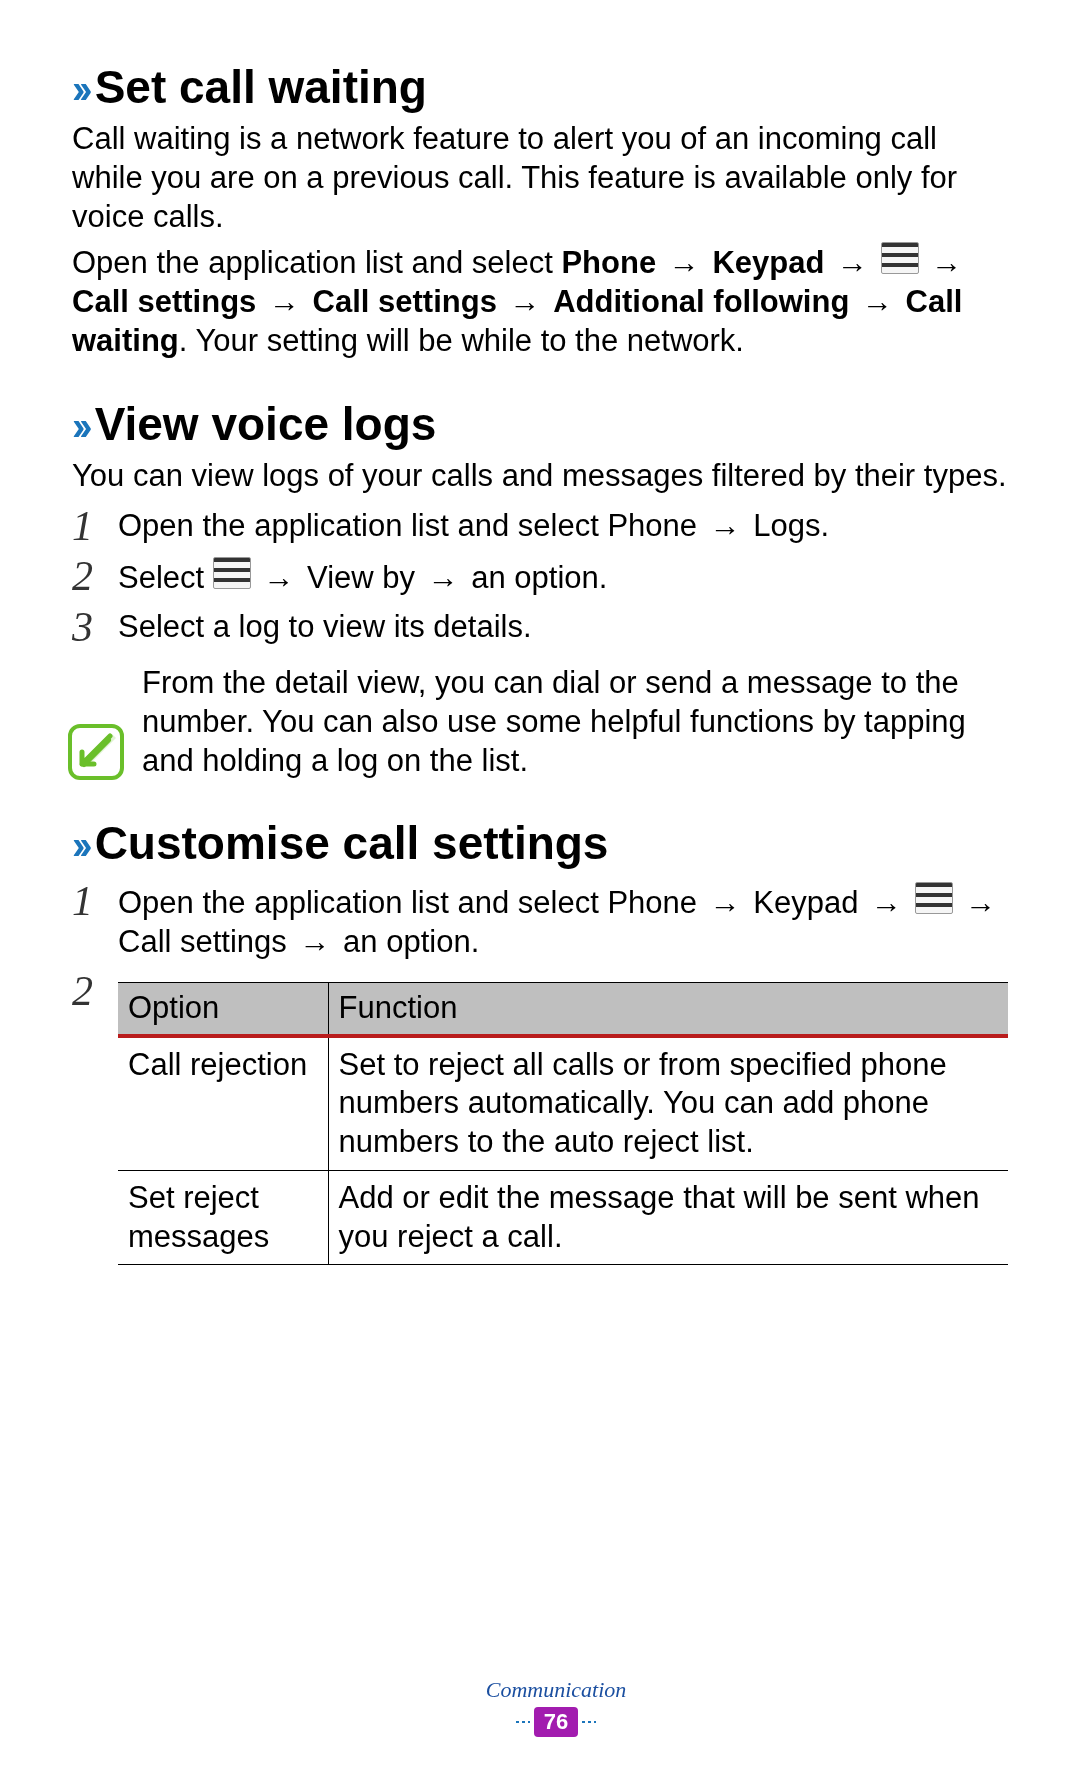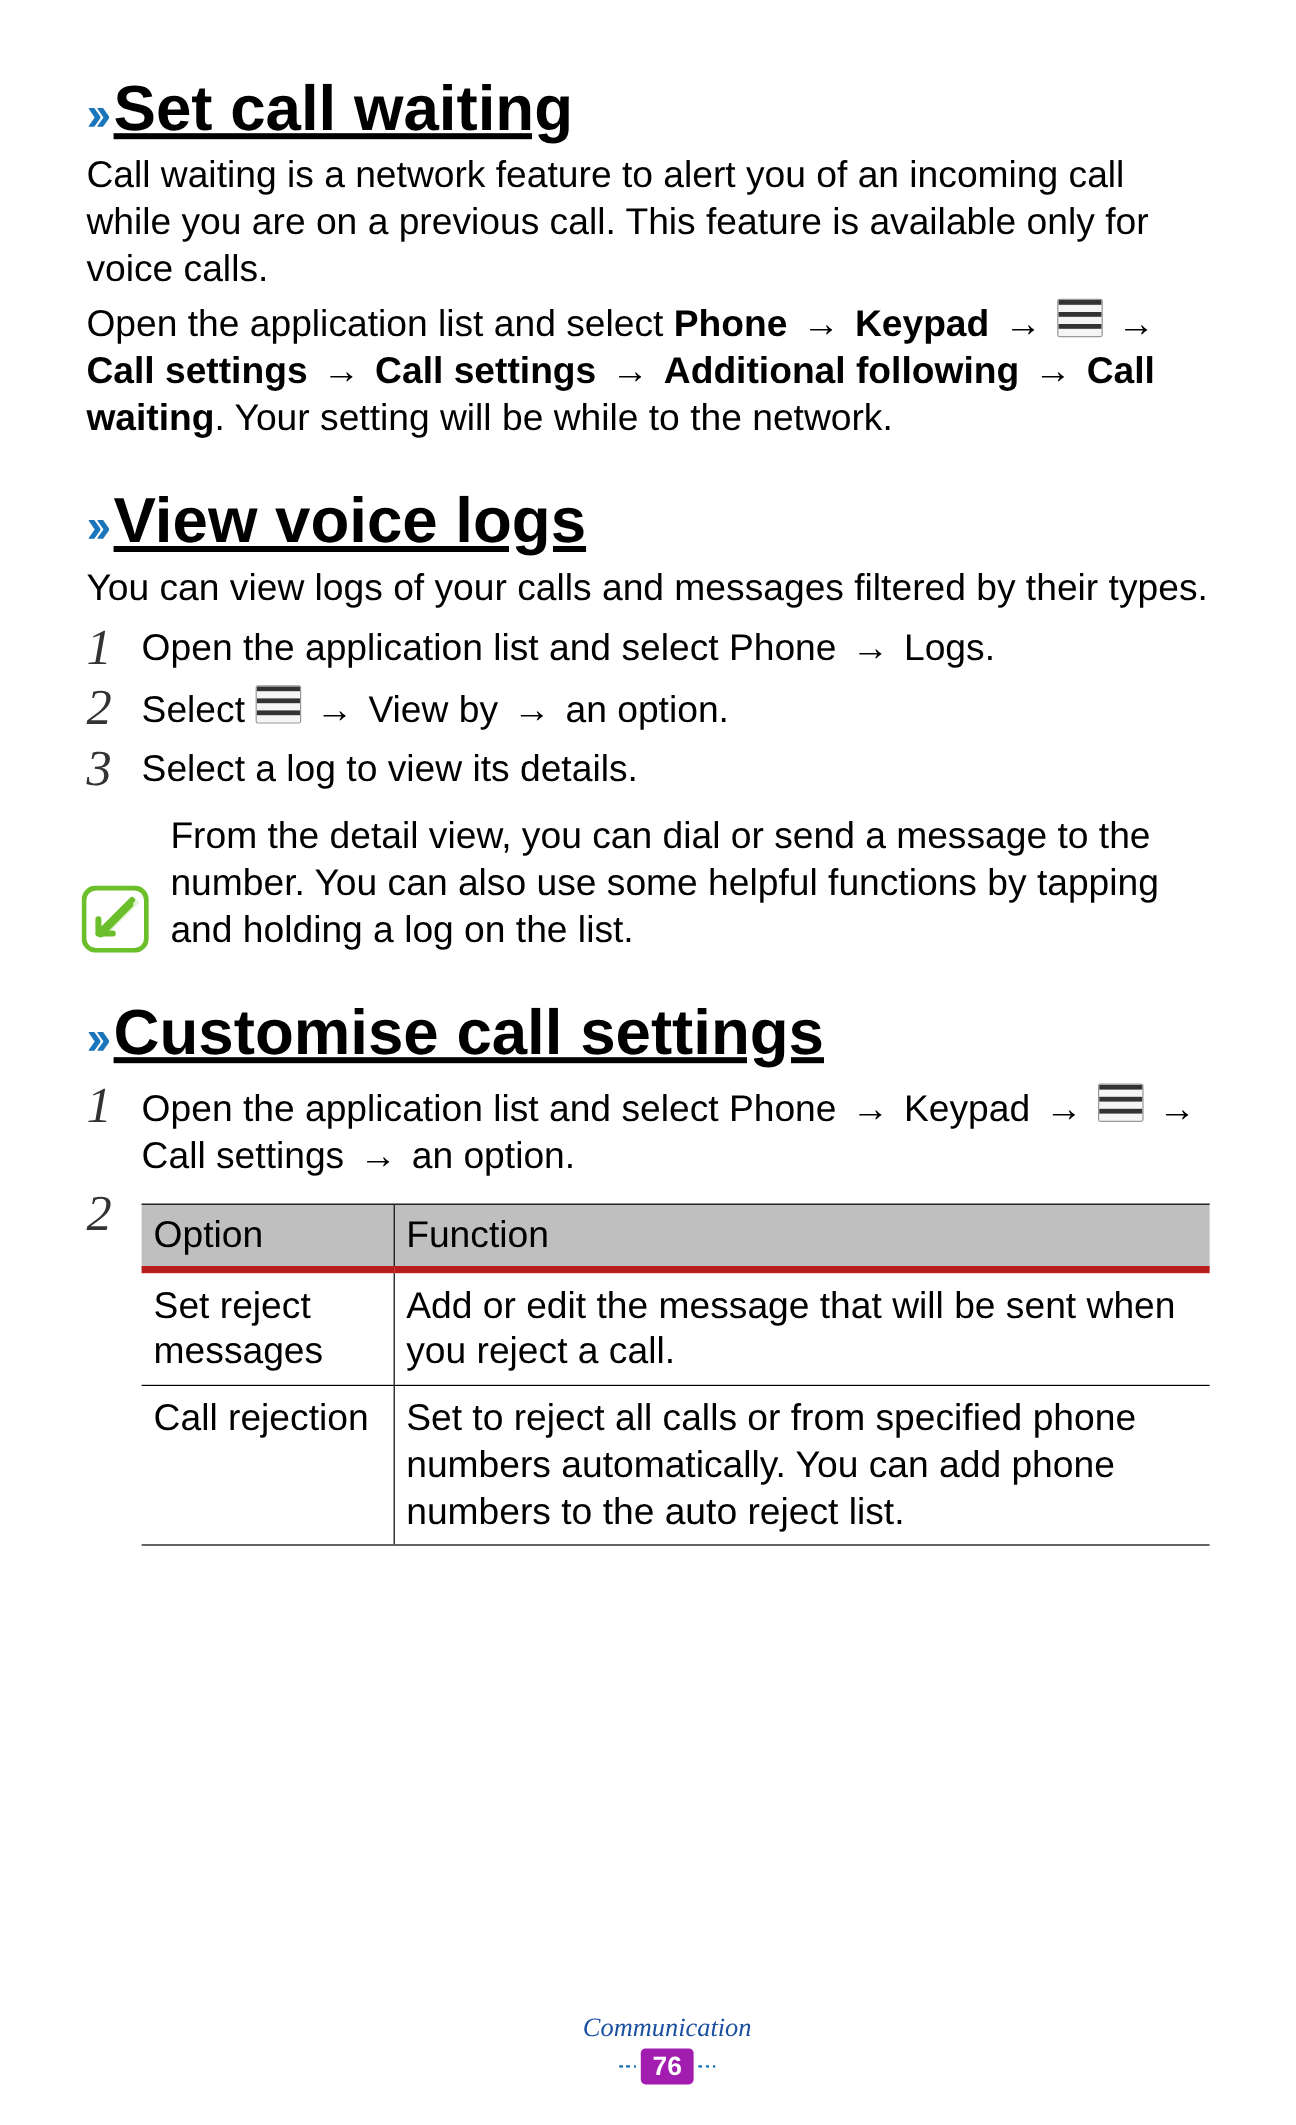--- a/index.html
+++ b/index.html
@@ -1,21 +1,21 @@
 <!DOCTYPE html>
 <html><head>
 <meta charset="utf-8">
 <style>
   * { box-sizing: border-box; margin: 0; padding: 0; }
   html, body { width: 1080px; height: 1771px; background: #fff; font-family: "Segoe UI", "Helvetica Neue", Arial, sans-serif; color: #000; }
   .page { width: 1080px; height: 1771px; padding: 60px 72px 40px 72px; position: relative; }
   .section { margin-bottom: 36px; }
   .section-heading { display: flex; align-items: baseline; margin-bottom: 6px; }
   .chevrons { color: #1b75bb; font-weight: 700; font-size: 40px; letter-spacing: -6px; margin-right: 8px; }
-  .heading-text { font-weight: 700; font-size: 53px; text-decoration: underline; }
+  .heading-text { font-weight: 700; font-size: 46px; }
   .body-text { font-size: 31px; line-height: 1.25; margin-bottom: 6px; }
   .body-text .bold { font-weight: 700; }
   .arrow { margin: 0 4px; }
   .menu-icon {
     display: inline-block; width: 30px; height: 24px; vertical-align: -1px;
     background:
       linear-gradient(#333,#333) 0 0/100% 4px no-repeat,
       linear-gradient(#333,#333) 0 10px/100% 4px no-repeat,
       linear-gradient(#333,#333) 0 20px/100% 4px no-repeat;
     border: 1px solid #999; padding: 3px; box-sizing: content-box; background-color:#f5f5f5; border-radius:2px;
@@ -25,21 +25,21 @@
   .step-num { font-family: Georgia, 'Times New Roman', serif; font-style: italic; font-size: 42px; color: #333; width: 46px; flex-shrink: 0; line-height: 1; margin-top: -2px; }
   .instr-text { font-size: 31px; line-height: 1.25; flex: 1; }
   .note-row { display: flex; align-items: flex-end; margin-top: 16px; margin-bottom: 20px; }
   .note-icon { width: 56px; height: 56px; flex-shrink: 0; margin-right: 18px; margin-left: -4px; }
   .note-text { font-size: 31px; line-height: 1.25; flex: 1; }
   table.options { width: 100%; border-collapse: collapse; margin-top: 10px; font-size: 31px; }
   table.options th { background: #bfbfbf; font-weight: 400; text-align: left; padding: 6px 10px; border: 1px solid #000; }
   table.options td { padding: 8px 10px; border: 1px solid #000; vertical-align: top; line-height: 1.25; }
   table.options td:first-child { width: 210px; }
   table.options, table.options th, table.options td { border-left: none; border-right: none; }
-  table.options th { border-top: 1px solid #000; border-bottom: 6px solid #b91c1c; }
+  table.options th { border-top: 1px solid #000; border-bottom: 4px solid #b91c1c; }
   table.options th + th, table.options td + td { border-left: 1px solid #000; }
   .footer { position: absolute; bottom: 34px; left: 0; width: 100%; text-align: center; padding-left: 32px; }
   .footer-section { font-style: italic; color: #1b4fa0; font-size: 22px; font-family: Georgia, 'Times New Roman', serif; }
   .footer-page { display: inline-block; margin-top: 4px; background: #a21caf; color: #fff; font-weight: 700; font-size: 22px; padding: 2px 10px; border-radius: 4px; position: relative; }
   .footer-page::before { content:""; position:absolute; left:-18px; top:50%; width:14px; height:2px; background: repeating-linear-gradient(90deg,#1b75bb 0 3px,transparent 3px 6px); transform: translateY(-50%); }
   .footer-page::after { content:""; position:absolute; right:-18px; top:50%; width:14px; height:2px; background: repeating-linear-gradient(90deg,#1b75bb 0 3px,transparent 3px 6px); transform: translateY(-50%); }
 </style>
 </head>
 <body>
 
@@ -136,26 +136,26 @@
         <div class="instr-text">
           <table class="options">
             <thead>
               <tr>
                 <th>Option</th>
                 <th>Function</th>
               </tr>
             </thead>
             <tbody>
               <tr>
+                <td>Call rejection</td>
+                <td>Set to reject all calls or from specified phone numbers automatically. You can add phone numbers to the auto reject list.</td>
+              </tr>
+              <tr>
                 <td>Set reject messages</td>
                 <td>Add or edit the message that will be sent when you reject a call.</td>
-              </tr>
-              <tr>
-                <td>Call rejection</td>
-                <td>Set to reject all calls or from specified phone numbers automatically. You can add phone numbers to the auto reject list.</td>
               </tr>
             </tbody>
           </table>
         </div>
       </div>
     </div>
   </div>
 
   <div class="footer">
     <div class="footer-section">Communication</div>

